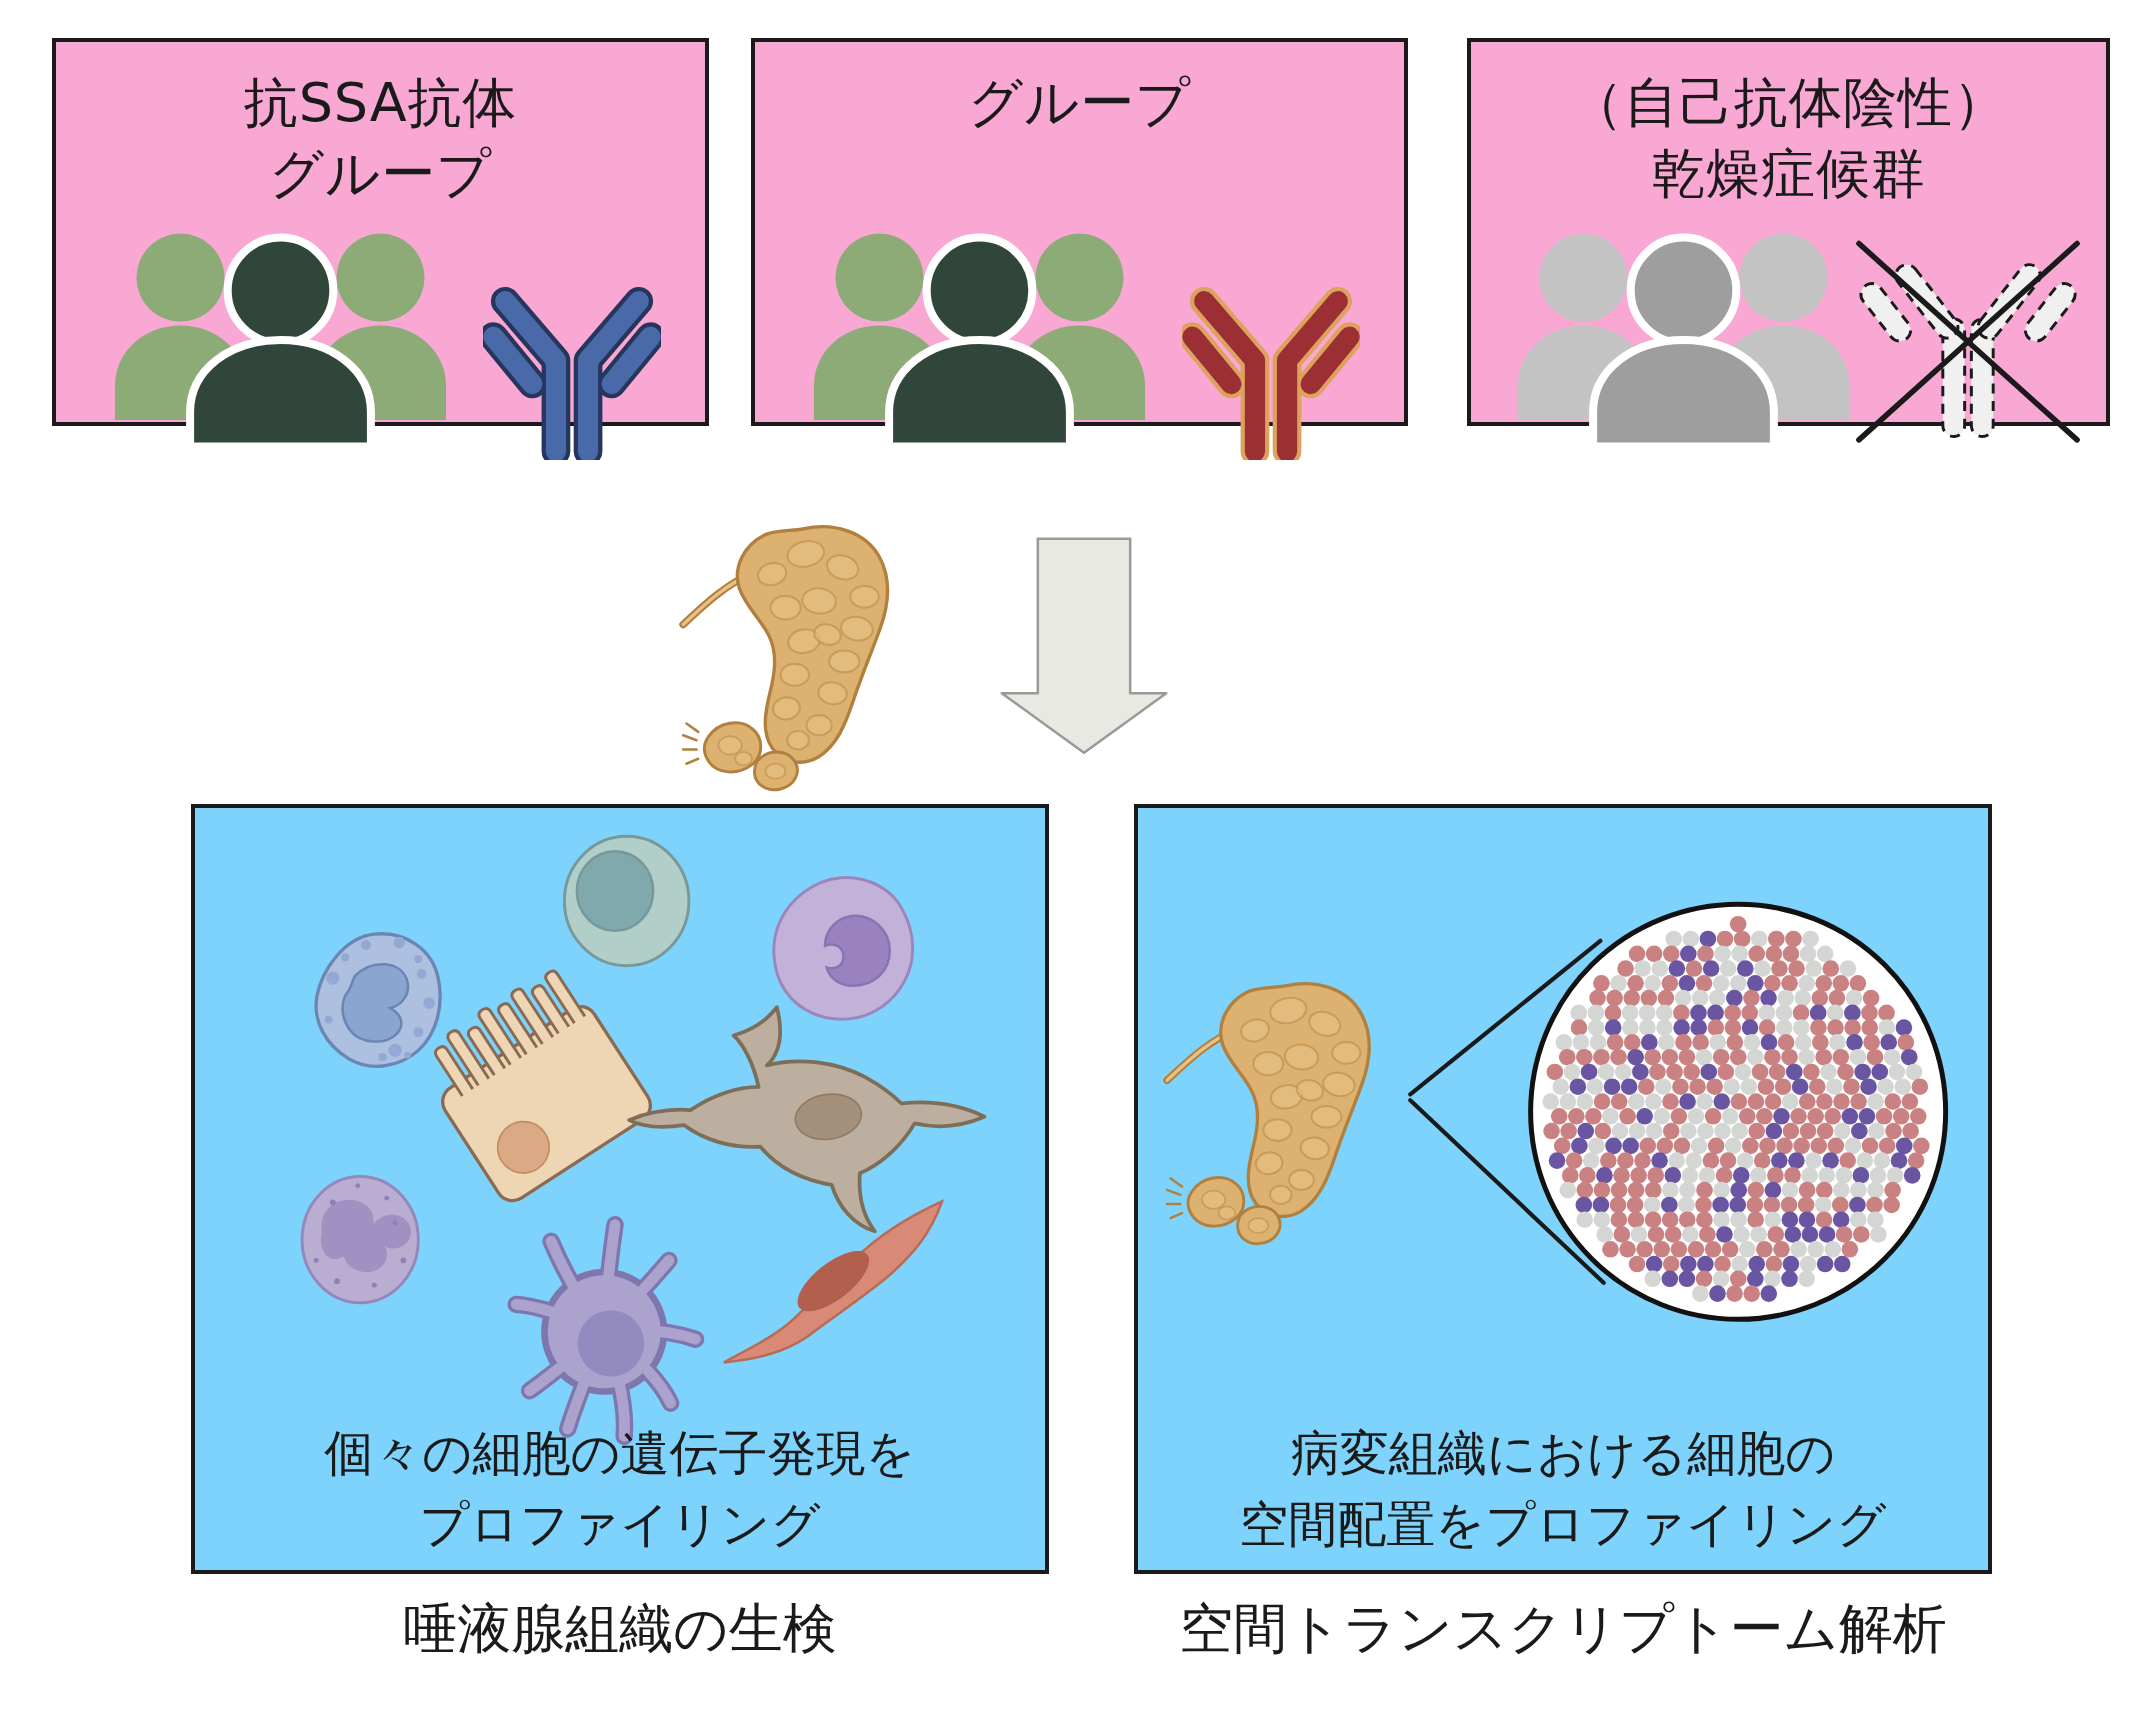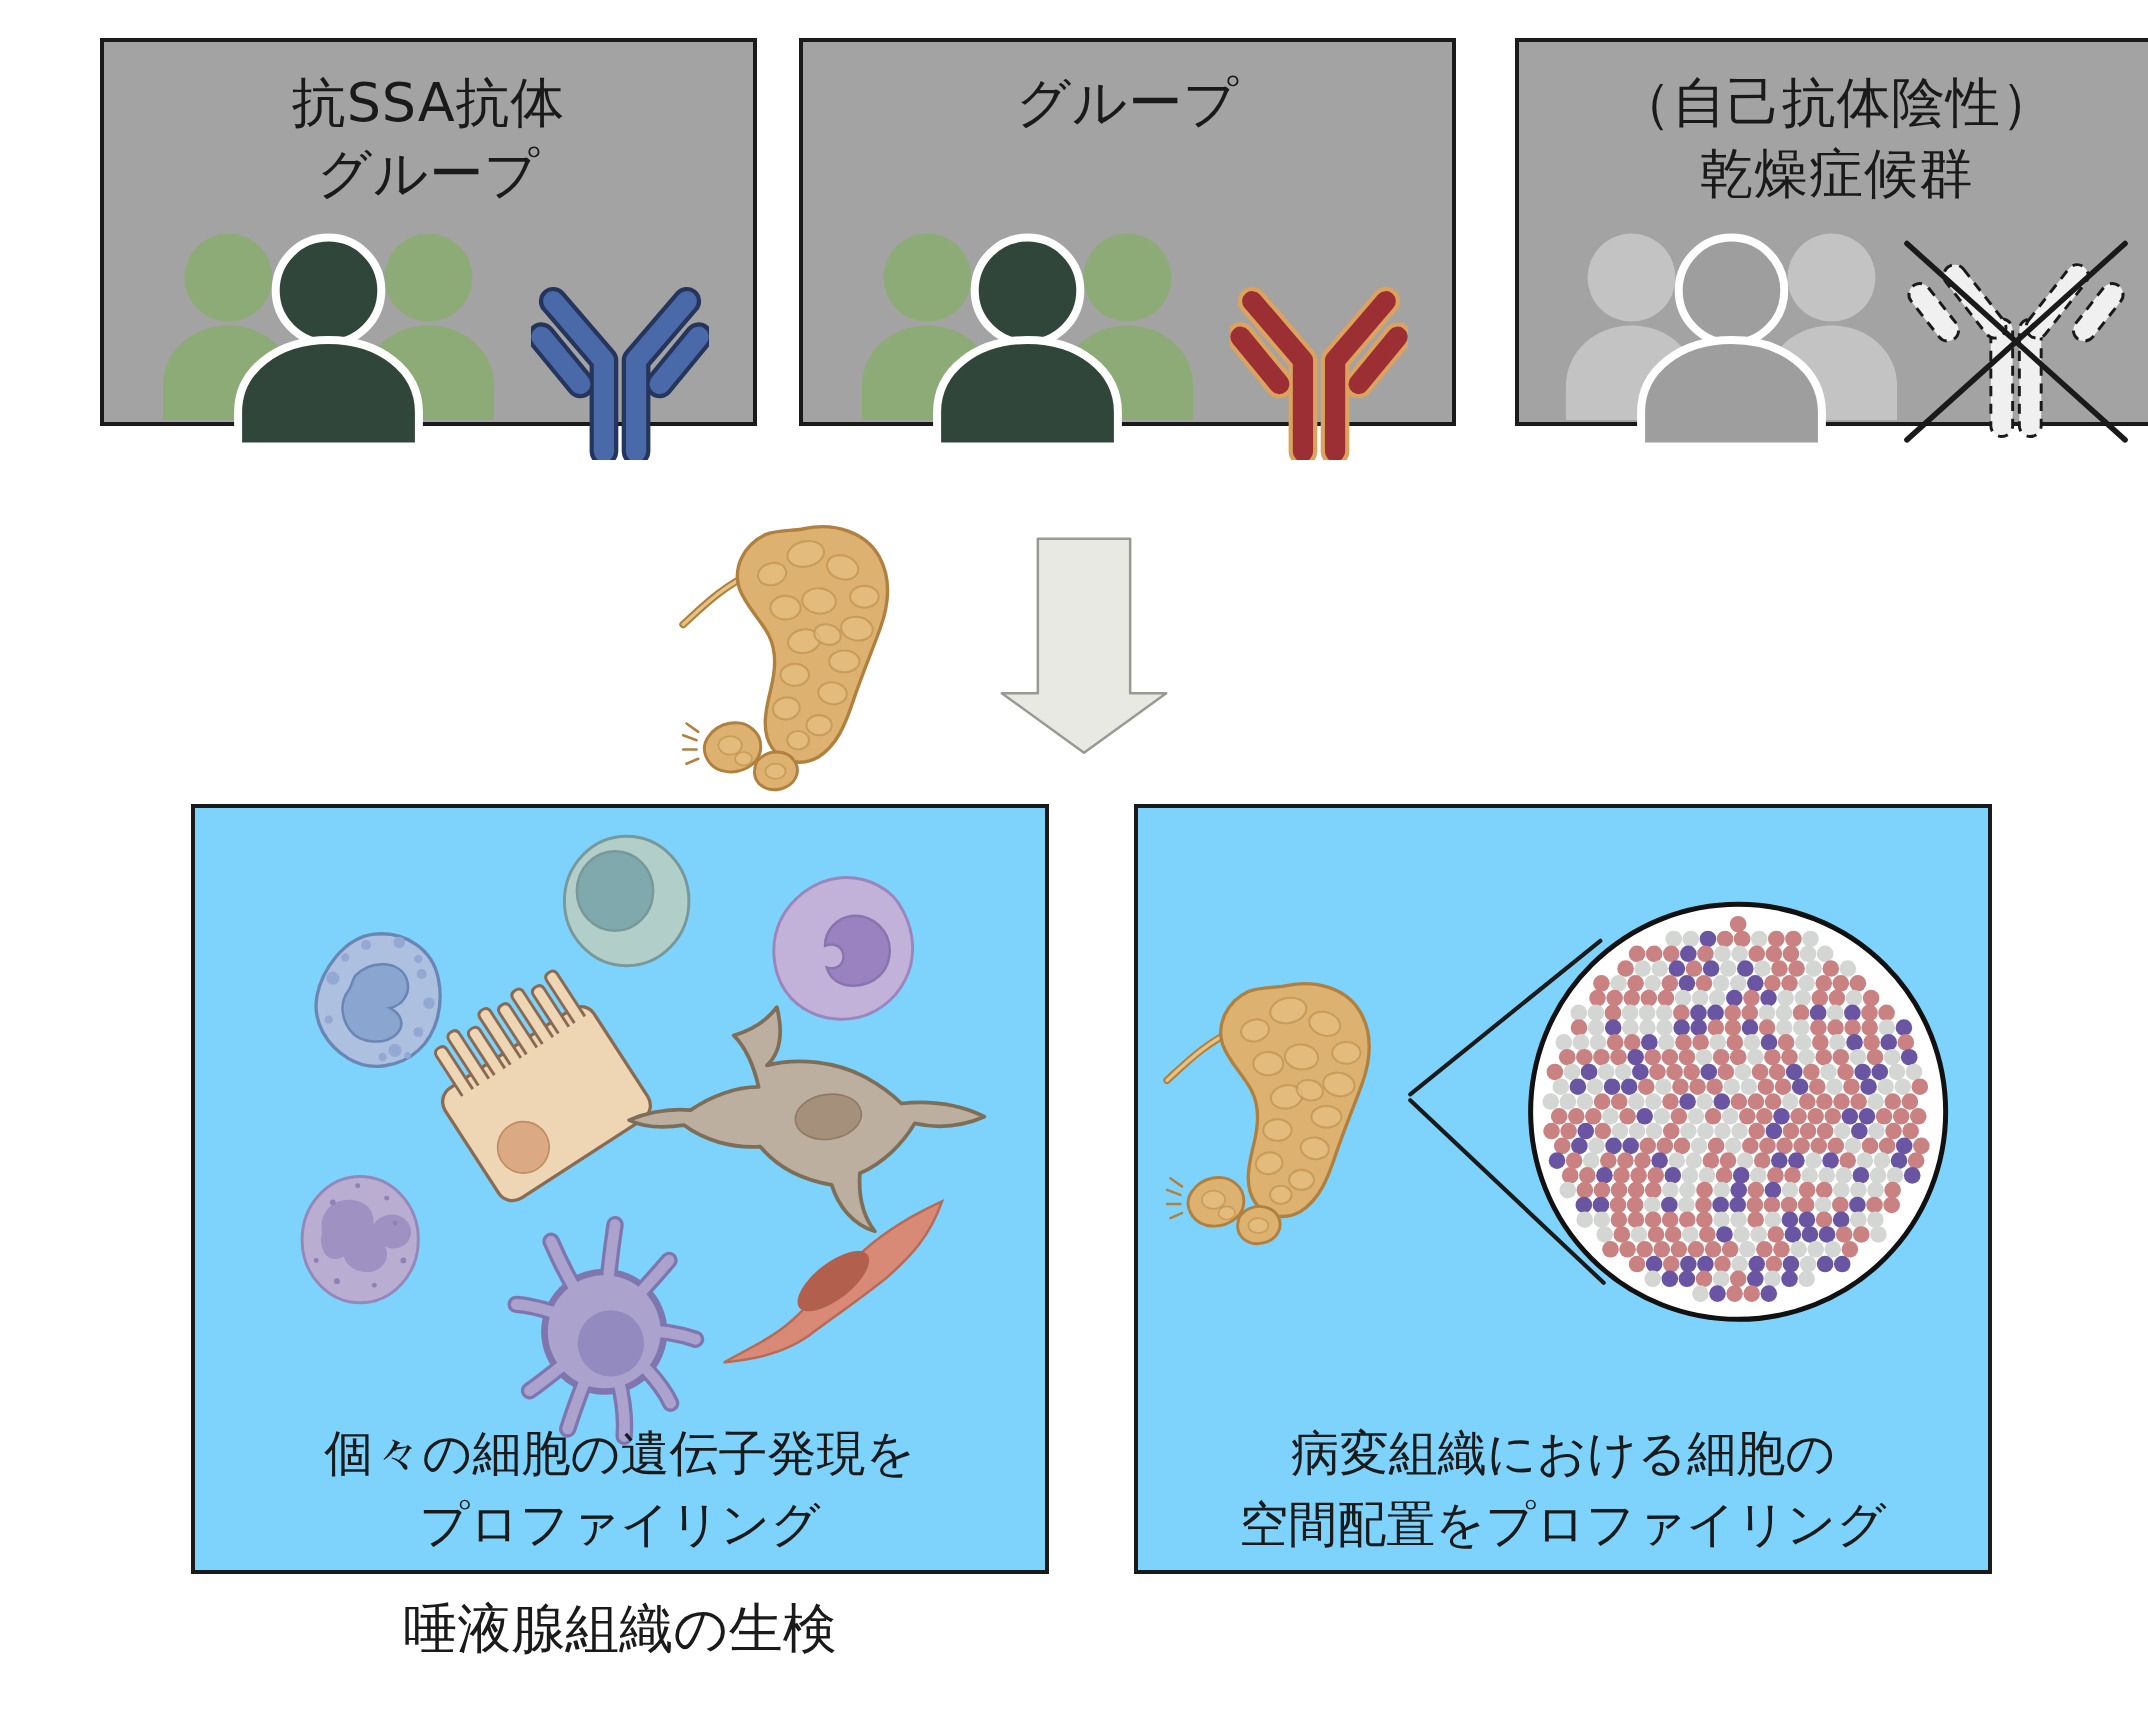--- a/index.html
+++ b/index.html
@@ -1,19 +1,19 @@
 <!DOCTYPE html>
 <html style="font-size:13.4px"><head>
 <meta charset="utf-8">
 <style>
   html,body{margin:0;padding:0;background:#ffffff;}
   body{font-family:"DejaVu Sans","Liberation Sans",sans-serif;color:#1a1a1a;}
   #canvas{position:relative;width:2148px;height:1729px;background:#ffffff;overflow:hidden;}
 
-  .top-box{position:absolute;top:38px;height:388px;border:4.2px solid #1a1a1a;background:#a3a3a3;box-sizing:border-box;margin-left:48px;}
+  .top-box{position:absolute;top:38px;height:388px;border:4.2px solid #1a1a1a;background:#f9a8d4;box-sizing:border-box;}
   #box-anti-ssa{left:52px;width:657px;}
   #box-anti-centromere{left:751px;width:657px;}
   #box-sicca{left:1467px;width:643px;}
 
   .box-title{position:absolute;top:25px;left:0;width:100%;text-align:center;
              font-size:54px;line-height:1.32;font-weight:500;letter-spacing:0.8px;}
   .tline{display:block;}
 
   .people-svg{position:absolute;left:44px;top:178px;width:361px;height:228px;}
   #box-sicca .people-svg{left:32px;}
@@ -787,15 +787,16 @@
           <circle cx="758.9" cy="585.0" r="10" fill="#6a55a3"></circle>
         </g>
     </svg>
 
     <div class="box-text">
       <span class="tline">病変組織における細胞の</span>
       <span class="tline">空間配置をプロファイリング</span>
     </div>
   </section>
 
+  <div class="caption" id="caption-spatial">空間トランスクリプトーム解析</div>
 
 </div>
 
 
 </body></html>

